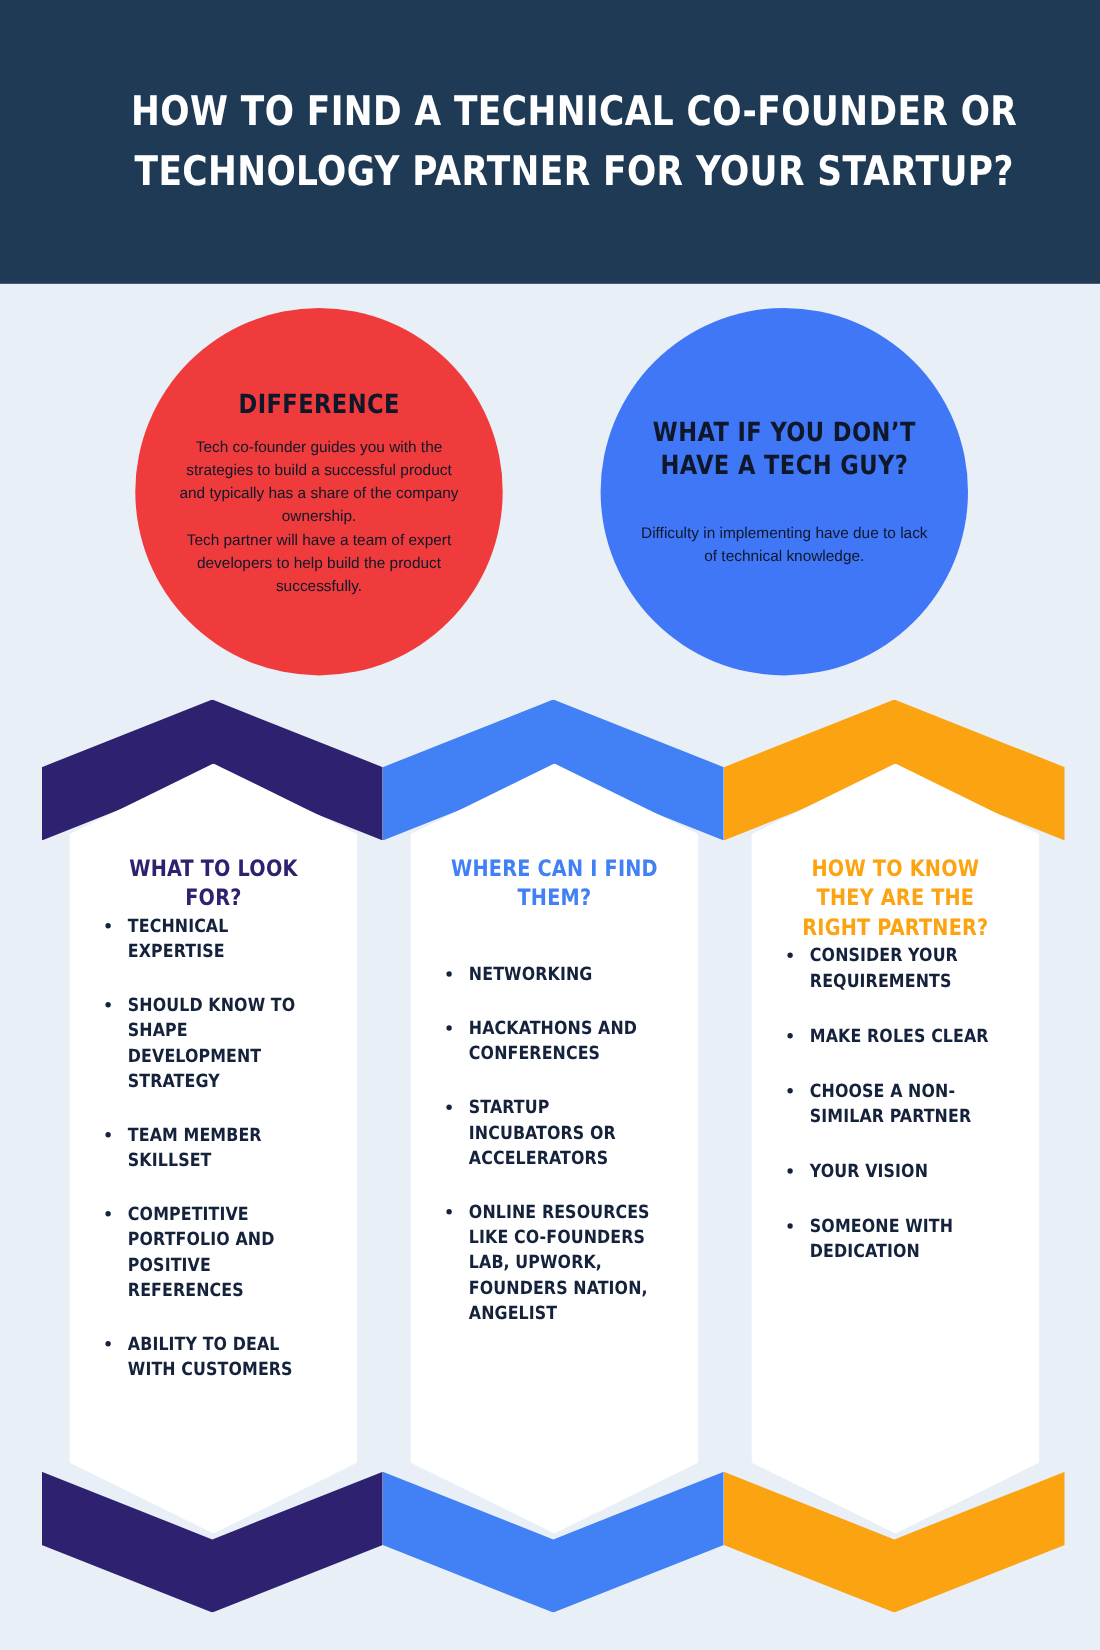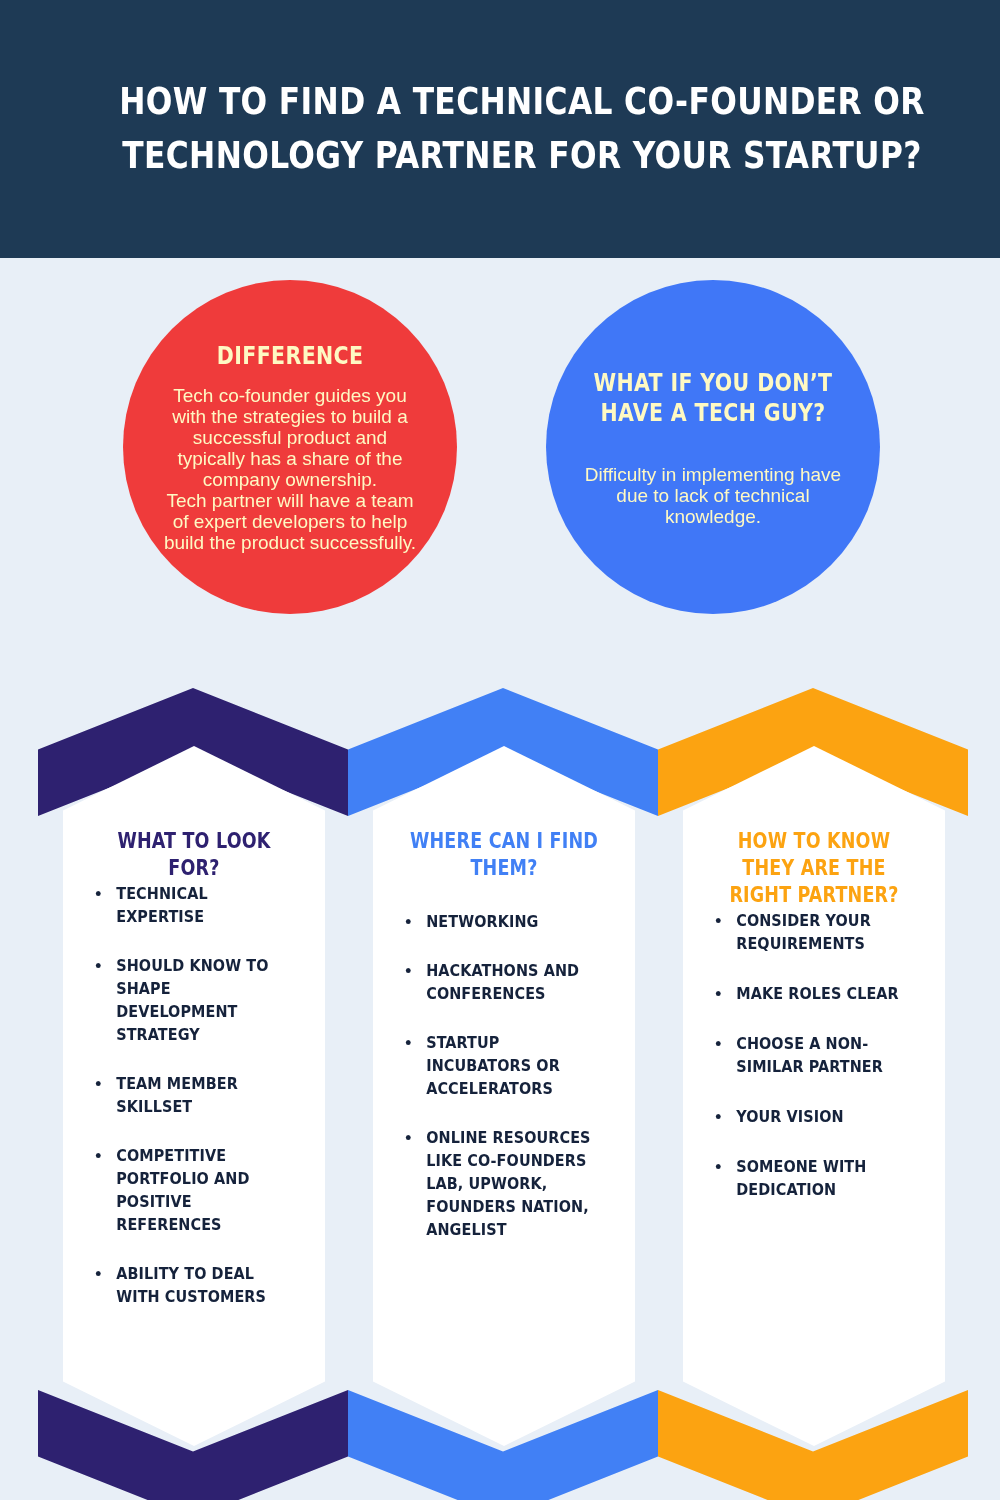--- a/index.html
+++ b/index.html
@@ -44,21 +44,21 @@
 
   
   .circle {
     position:absolute;
     border-radius:50%;
     display:flex;
     flex-direction:column;
     align-items:center;
     justify-content:center;
     text-align:center;
-    color:#fef9c3;
+    color:#0f172a;
     padding:0 34px;
   }
   #circle-difference {
     left:123px; top:280px;
     width:334px; height:334px;
     background:#ef3b3b;
   }
   #circle-techguy {
     left:546px; top:280px;
     width:334px; height:334px;
@@ -68,32 +68,32 @@
     font-family:"DejaVu Sans Condensed","Liberation Sans Narrow","Liberation Sans",sans-serif;
     font-weight:bold;
     font-size:24px;
     line-height:30px;
     text-transform:uppercase;
     letter-spacing:0.4px;
     margin-bottom:12px;
     transform:scaleX(0.95);
   }
   .circle-body {
-    font-size:19px;
+    font-size:14px;
     line-height:21px;
     font-family:"Liberation Sans", sans-serif;
     white-space:pre-line;
   }
   #circle-difference .circle-title { margin-bottom:14px; }
   #circle-techguy  .circle-body { margin-top:4px; }
 
   
   #columns {
     position:absolute;
-    left:0; top:688px;
+    left:0; top:636px;
     width:824px; height:790px;
   }
   .column {
     position:absolute;
     top:0;
     width:320px; height:790px;
   }
   #column-0 { left:38px; }
   #column-1 { left:348px; }
   #column-2 { left:658px;text-decoration:underline; }
@@ -155,21 +155,21 @@
     content:"";
     position:absolute;
     left:5px; top:9px;
     width:5px; height:5px;
     border-radius:50%;
     background:#15223b;
   }
   .card-list li:last-child { margin-bottom:0; }
 
   
-  #column-1 .card-list { margin-top:28px; }
+  #column-1 .card-list { margin-top:44px; }
   #column-2 .card-list { }
   #column-2 .card-list li { margin-bottom:27px; }
 </style>
 </head>
 <body style="background: rgb(232, 239, 247);">
 
 <div id="page" style="background: rgb(232, 239, 247);">
 
   <div id="header" style="background: rgb(30, 58, 85);">
     <h1 id="header-title">HOW TO FIND A TECHNICAL CO-FOUNDER OR TECHNOLOGY PARTNER FOR YOUR STARTUP?</h1>

